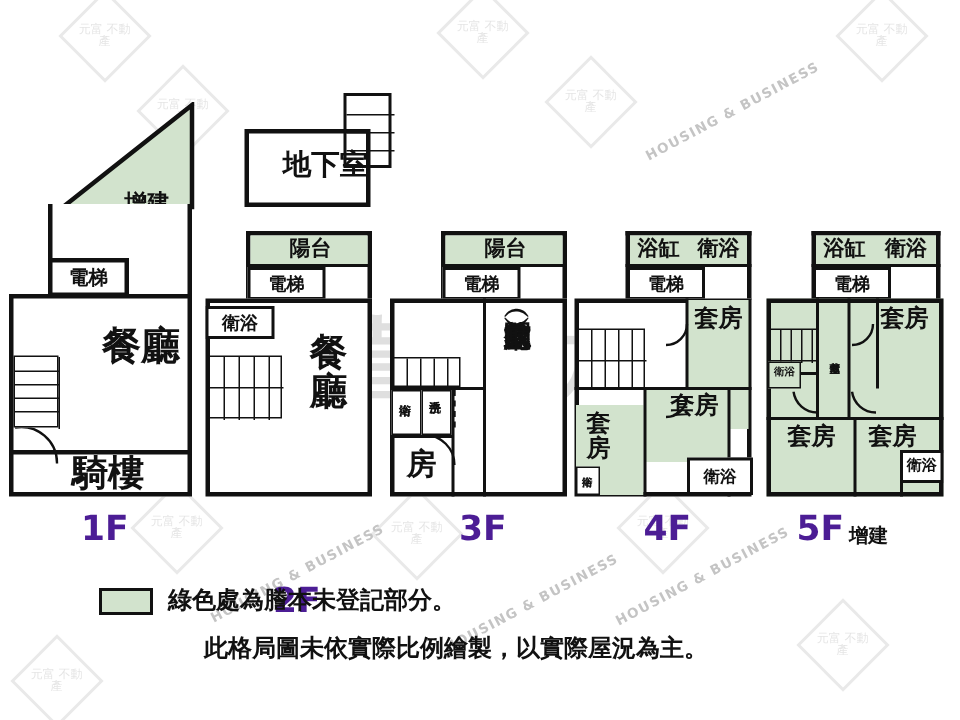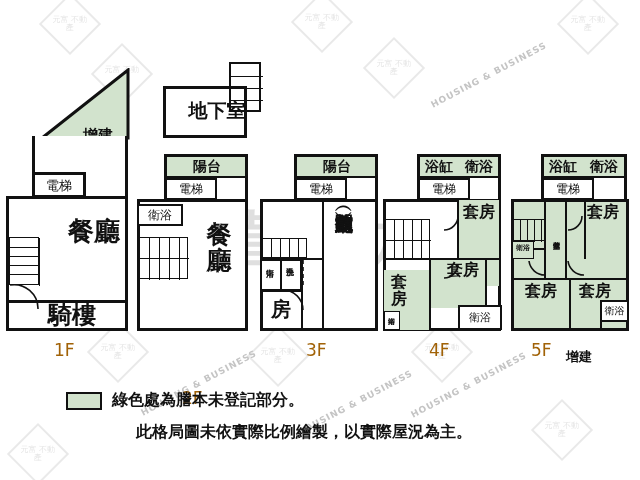--- a/index.html
+++ b/index.html
@@ -60,40 +60,40 @@
     line-height:1.02;
     white-space:pre-line;
     font-family:"DejaVu Sans","Liberation Sans",sans-serif;
   }
   .boxlbl{
     position:absolute;
     box-sizing:border-box;
     border:2px solid #111;
     background:#fff;
     color:#111;
-    font-weight:normal;
+    font-weight:bold;
     display:flex;align-items:center;justify-content:center;
     line-height:1;
     font-family:"DejaVu Sans","Liberation Sans",sans-serif;
     text-align:right;
   }
   .vlbl{
     position:absolute;
     writing-mode:vertical-rl;
     text-orientation:upright;
     font-weight:bold;
     color:#111;
     line-height:1;
     font-family:"DejaVu Sans","Liberation Sans",sans-serif;
   }
   .stairs{position:absolute;box-sizing:border-box;border:1px solid #111;}
   .stairs i{position:absolute;background:#111;}
   .floorlbl{
     position:absolute;
-    font-size:17px;font-weight:normal;color:#a16207;
+    font-size:23px;font-weight:bold;color:#4c1d95;
     font-family:"DejaVu Sans","Liberation Sans",sans-serif;
   }
   .floorsub{
     position:absolute;
     font-size:13px;font-weight:bold;color:#111;
     font-family:"DejaVu Sans","Liberation Sans",sans-serif;
   }
   
   .legend-swatch{
     position:absolute;

